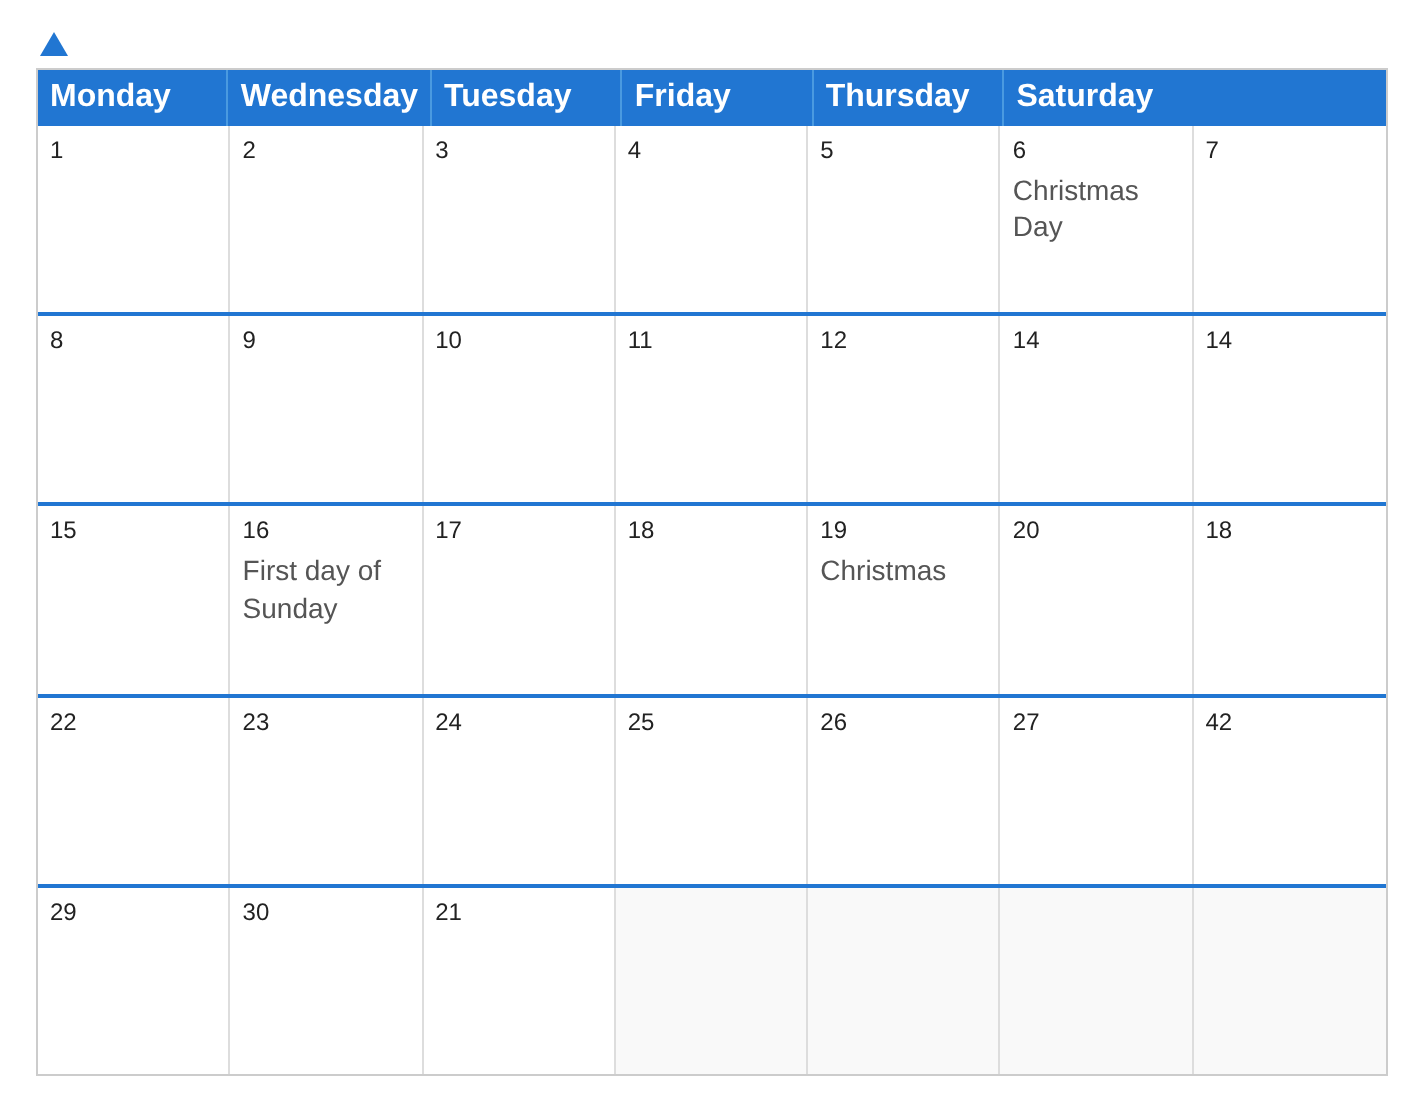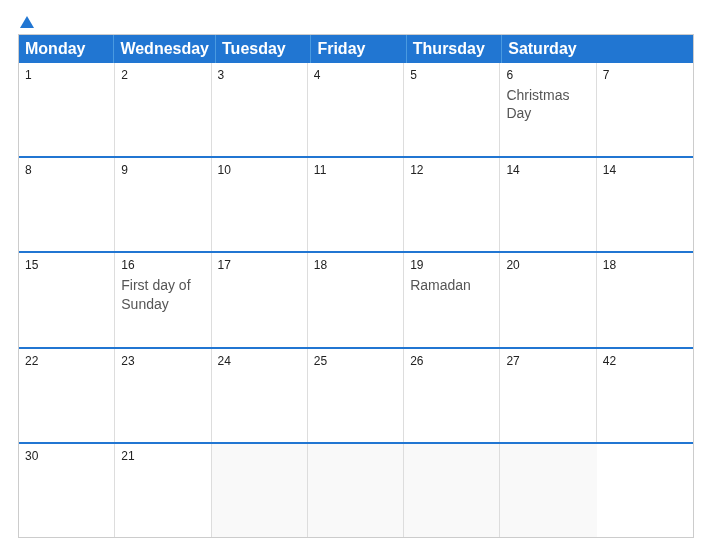--- a/index.html
+++ b/index.html
@@ -216,21 +216,21 @@
             <div class="day-event">First day of Sunday</div>
           </div>
           <div class="day-cell">
             <div class="day-num">17</div>
           </div>
           <div class="day-cell">
             <div class="day-num">18</div>
           </div>
           <div class="day-cell">
             <div class="day-num">19</div>
-            <div class="day-event">Ramadan</div>
+            <div class="day-event">Christmas</div>
           </div>
           <div class="day-cell">
             <div class="day-num">20</div>
           </div>
           <div class="day-cell">
             <div class="day-num">18</div>
           </div>
         </div>
         <div class="week-row">
           <div class="day-cell">
@@ -249,20 +249,23 @@
             <div class="day-num">26</div>
           </div>
           <div class="day-cell">
             <div class="day-num">27</div>
           </div>
           <div class="day-cell">
             <div class="day-num">42</div>
           </div>
         </div>
         <div class="week-row">
+          <div class="day-cell">
+            <div class="day-num">29</div>
+          </div>
           <div class="day-cell">
             <div class="day-num">30</div>
           </div>
           <div class="day-cell">
             <div class="day-num">21</div>
           </div>
           <div class="day-cell empty"></div>
           <div class="day-cell empty"></div>
           <div class="day-cell empty"></div>
           <div class="day-cell empty"></div>

